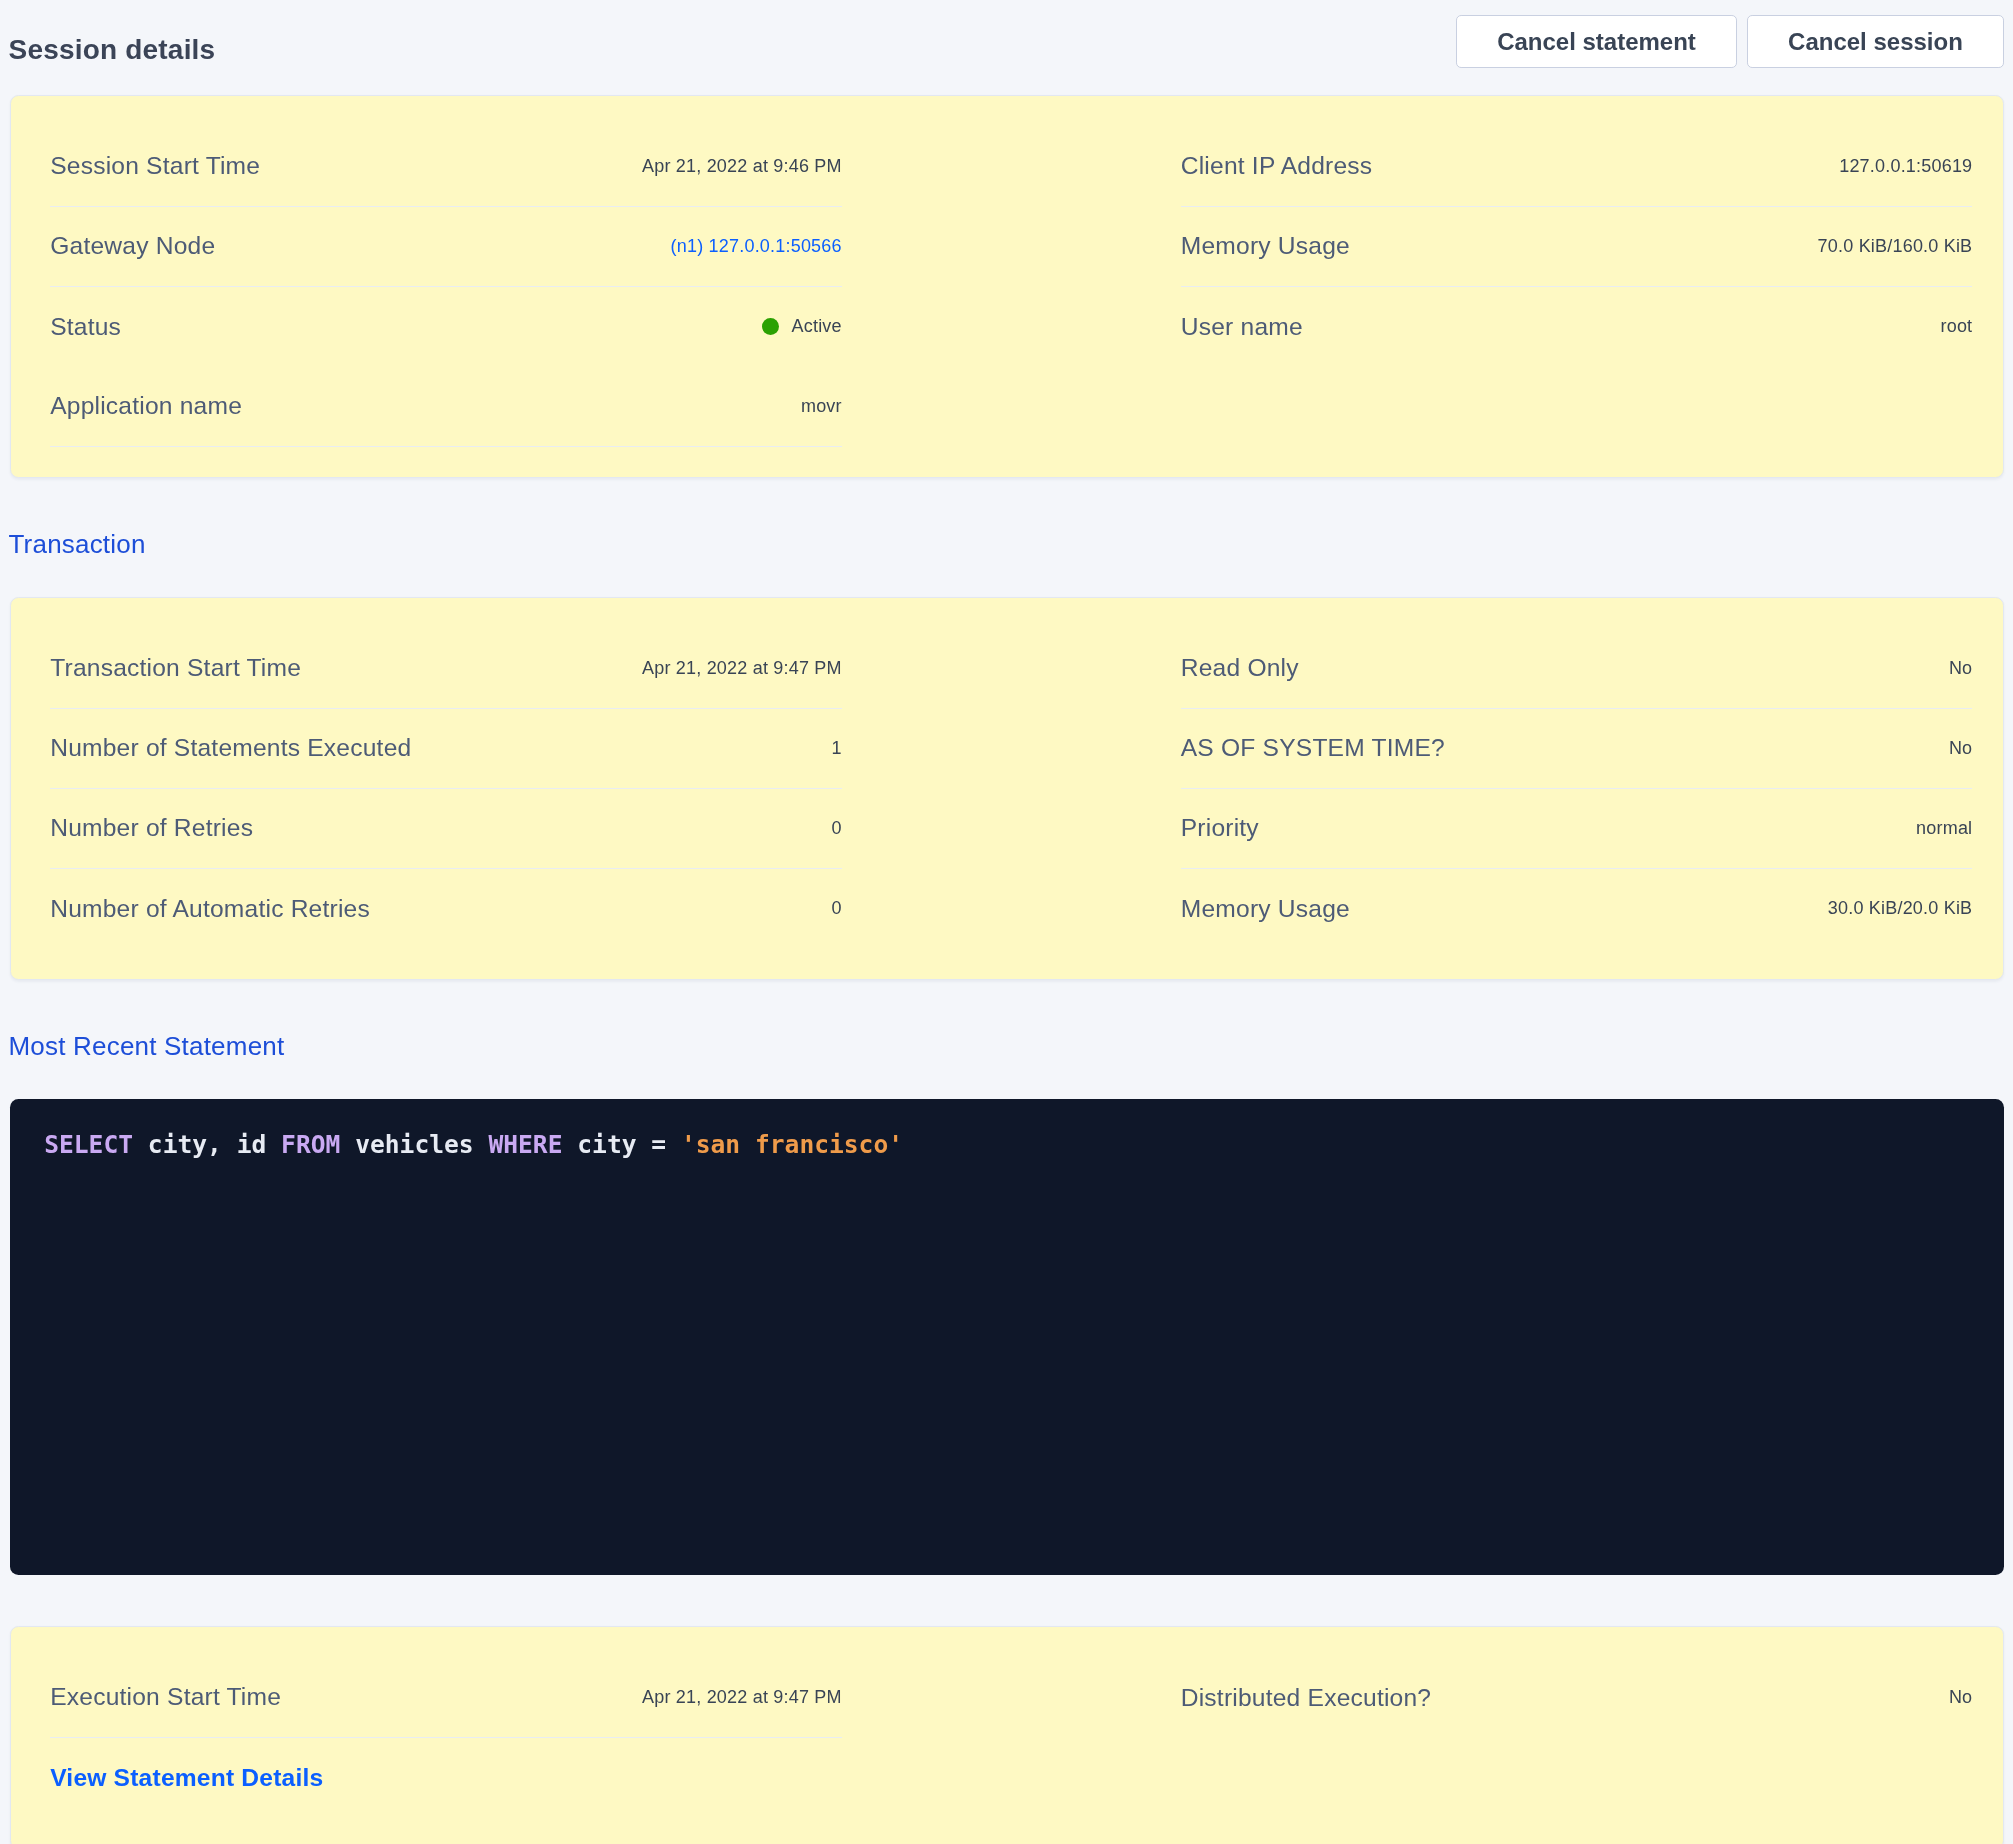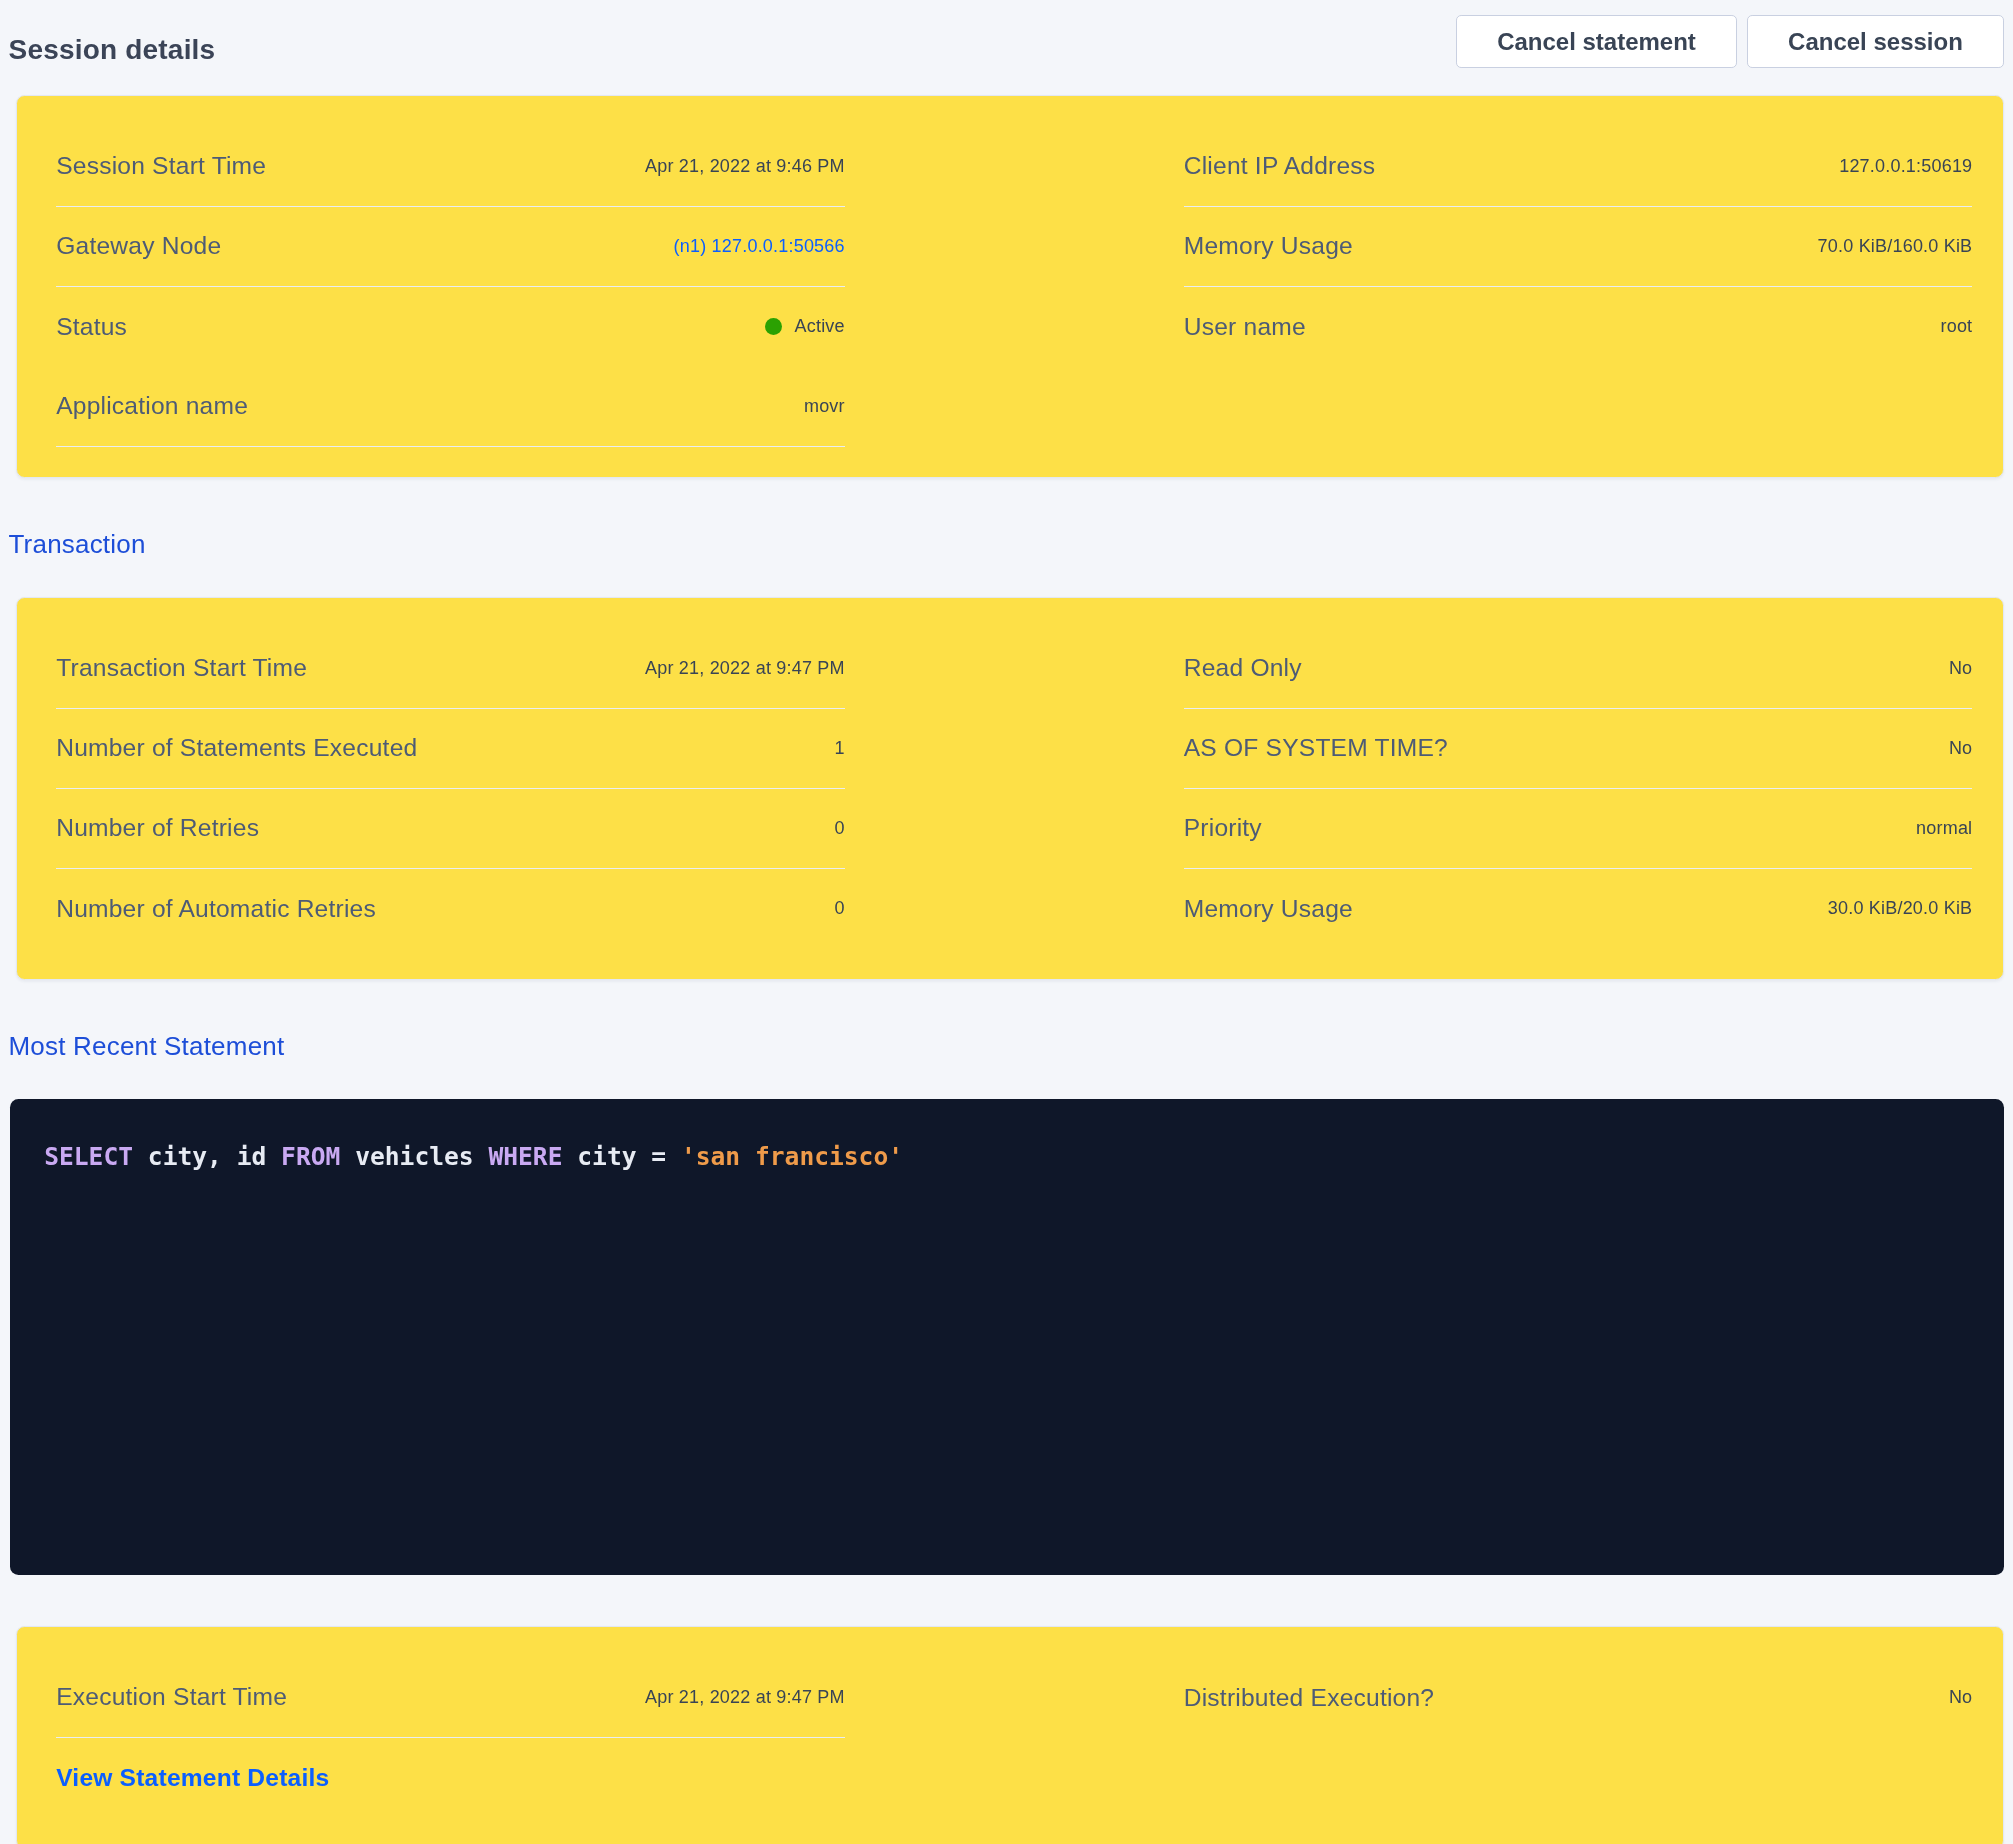--- a/index.html
+++ b/index.html
@@ -40,30 +40,29 @@
     border-radius: 5.1px;
     font-family: "Liberation Sans", sans-serif;
     font-size: 24px;
     font-weight: 700;
     color: #394455;
     cursor: pointer;
   }
 
   
   .card {
-    background: #fde047;
+    background: #fef9c3;
     border: 0.8px solid #e3e8f1;
     border-radius: 8.5px;
     box-shadow: 0 1.7px 2.5px rgba(56, 76, 105, 0.06);
     padding: 30.5px 30.5px 30.5px 39px;
     display: grid;
     grid-template-columns: 1fr 1fr;
     column-gap: 339px;
     align-content: start;
-    margin-left: 6px;
   }
   .card .col { min-width: 0; }
   .row {
     height: 80px;
     display: flex;
     justify-content: space-between;
     align-items: center;
     border-bottom: 1.7px solid #e9edf3;
   }
   .row.last { border-bottom: none; }
@@ -101,21 +100,21 @@
     color: #1d4ed8;
     margin: 48px 0 34px -1.7px;
     letter-spacing: 0.2px;
   }
 
   
   .sql-box {
     background: var(--sql-bg, #0f1729);
     border-radius: 8.5px;
     height: 476px;
-    padding: 40px 34px;
+    padding: 28px 34px;
     overflow: hidden;
   }
   .sql-code {
     font-family: "DejaVu Sans Mono", monospace;
     font-size: 24.6px;
     font-weight: 700;
     line-height: 36px;
     white-space: pre;
   }
   .tok-kw     { color: var(--sql-keyword, #c9a9f2); }

